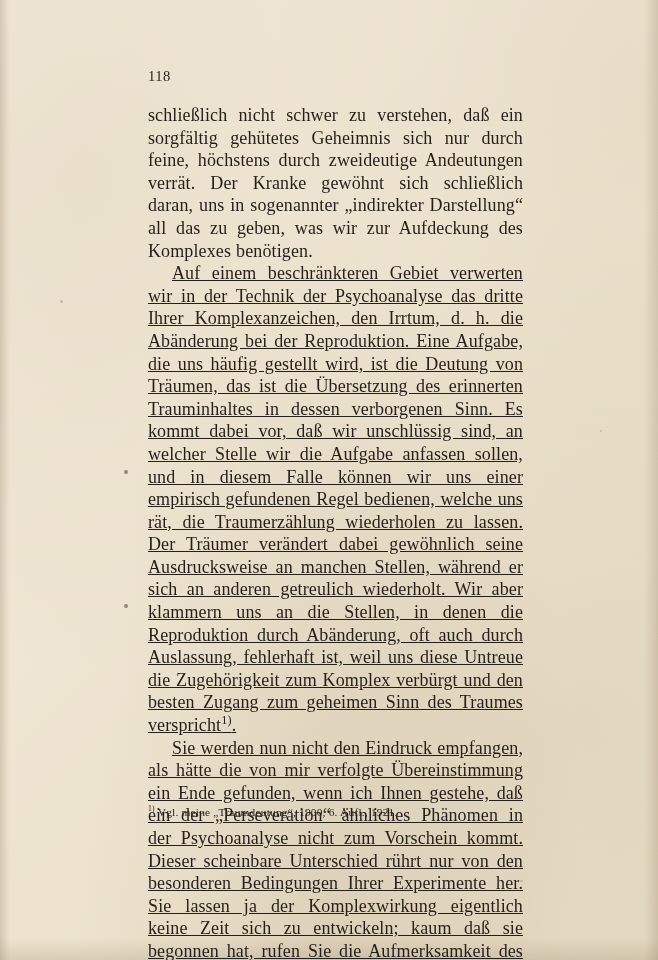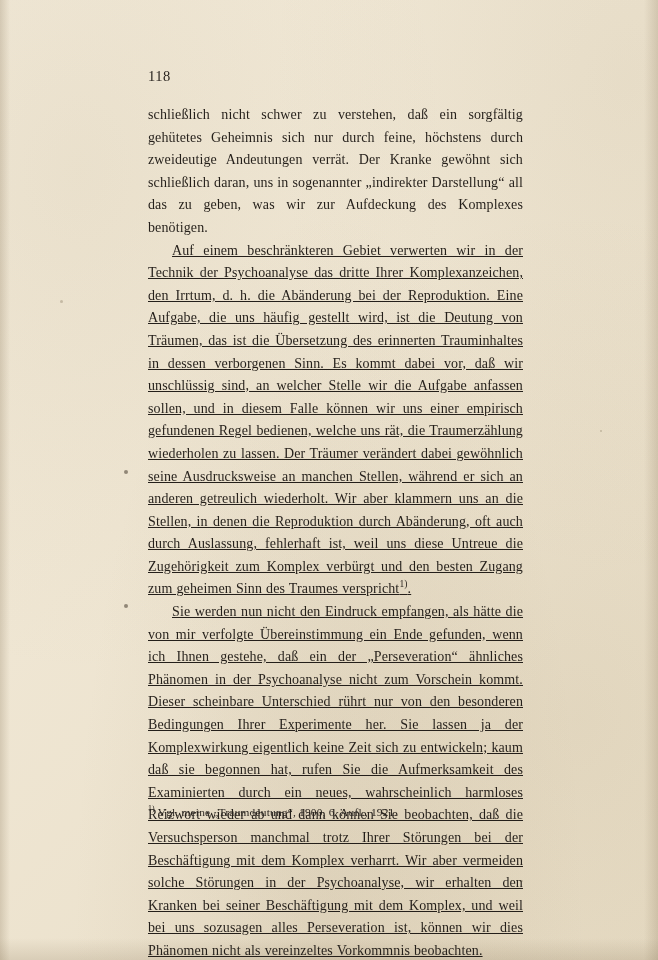--- a/index.html
+++ b/index.html
@@ -62,21 +62,21 @@
     letter-spacing: 0.5px;
   }
   .textblock {
     position: absolute;
     left: 148px;
     top: 104px;
     width: 375px;
   }
   .para {
     margin: 0;
-    font-size: 14px;
+    font-size: 18px;
     line-height: 22.6px;
     color: #241f1a;
     text-align: justify;
     text-justify: inter-word;
     letter-spacing: 0.12px;
     word-spacing: 0.4px;
   }
   .para.indent {
     text-indent: 24px;
   }

